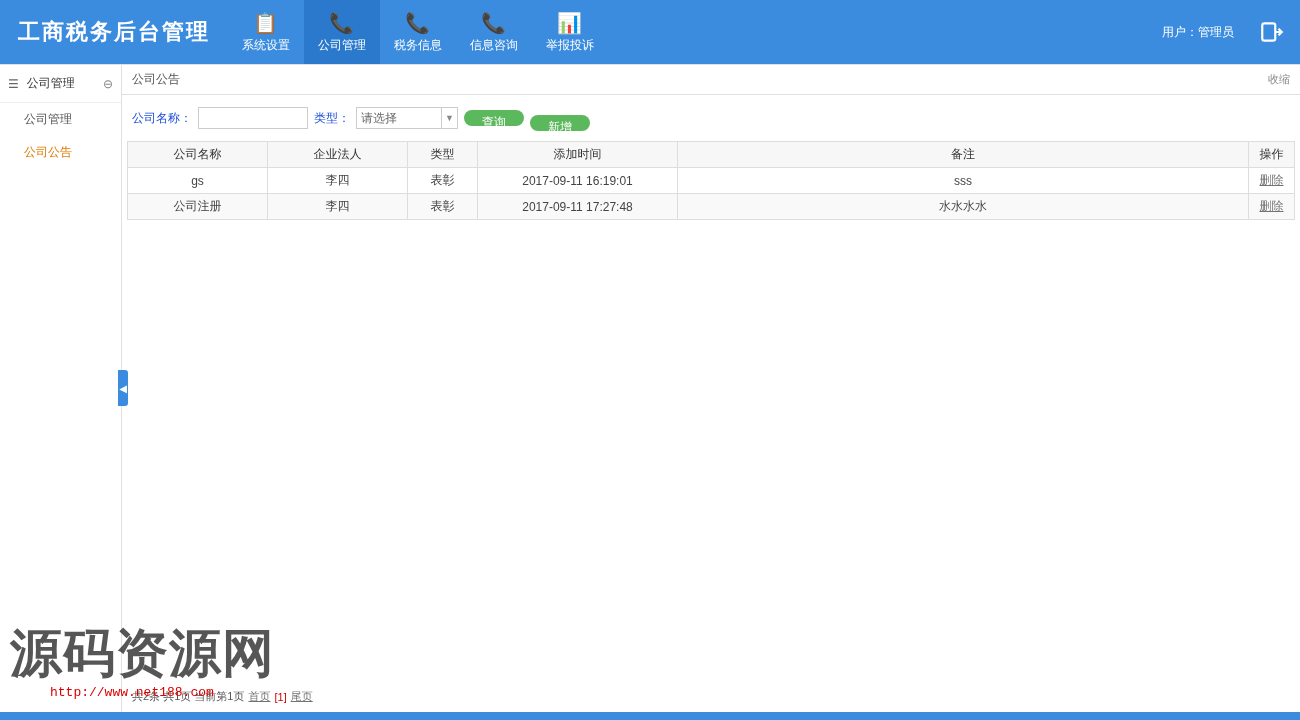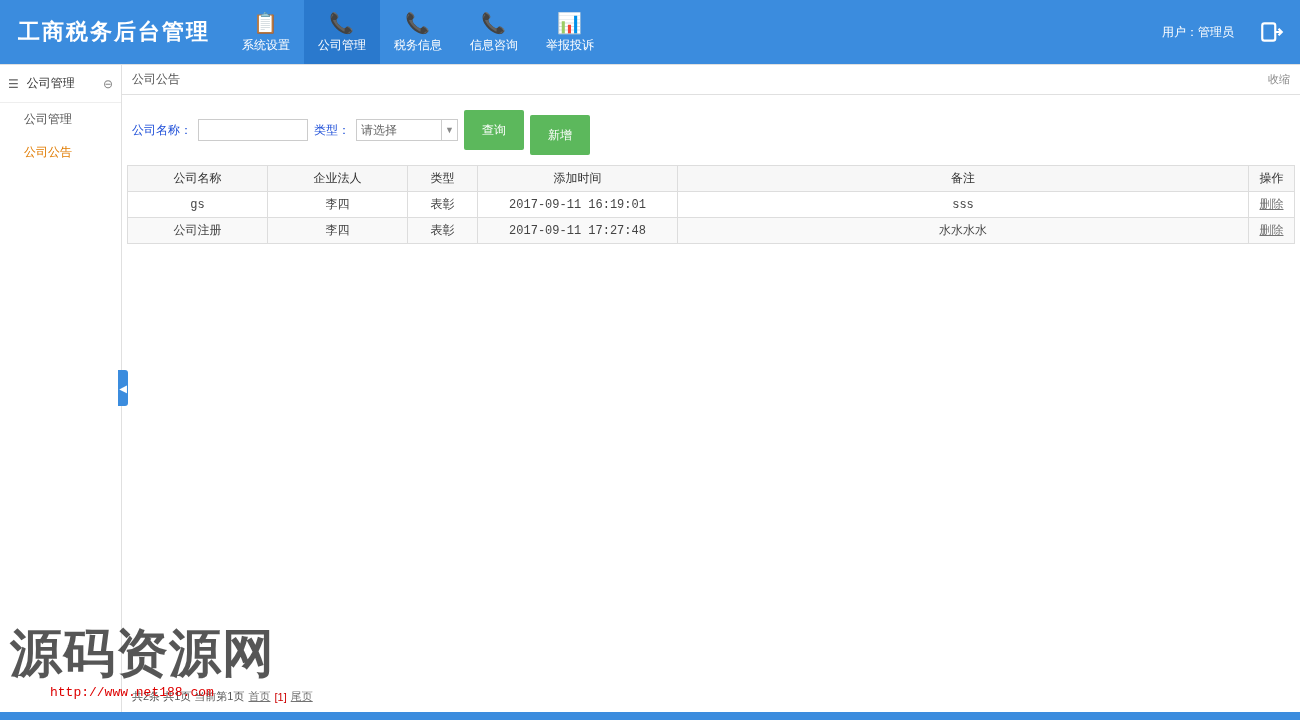--- a/index.html
+++ b/index.html
@@ -29,25 +29,25 @@
     .content { flex: 1; display: flex; flex-direction: column; position: relative; }
     .breadcrumb-bar { display: flex; align-items: center; padding: 6px 10px; border-bottom: 1px solid #e0e0e0; }
     .breadcrumb-title { color: #555; }
     .collapse-btn { margin-left: auto; color: #888; cursor: pointer; font-size: 11px; }
     
     .filter-bar { display: flex; align-items: center; padding: 10px; gap: 6px; }
     .filter-label { color: #1d4ed8; }
     .filter-input { width: 110px; height: 22px; border: 1px solid #ccc; padding: 0 4px; }
     .filter-select { width: 102px; height: 22px; border: 1px solid #ccc; background: #fff; padding: 0 4px; color: #666; display: flex; align-items: center; position: relative; cursor: pointer; }
     .filter-select-arrow { position: absolute; right: 0; top: 0; bottom: 0; width: 16px; border-left: 1px solid #ccc; display: flex; align-items: center; justify-content: center; color: #888; font-size: 9px; }
-    .btn { height: 40px; padding: 4px 18px; border: none; border-radius: 2px; color: #fff; cursor: pointer; font-size: 12px; }
+    .btn { height: 16px; padding: 4px 18px; border: none; border-radius: 11px; color: #fff; cursor: pointer; font-size: 12px; }
     .btn-search { background: #5cb85c; }
     .btn-new { background: #5cb85c; margin-top: 10px; }
     
-    .table-wrap { padding: 0 5px; flex: 1; font-family: Liberation Mono, monospace; }
+    .table-wrap { padding: 0 5px; flex: 1; }
     table { width: 100%; border-collapse: collapse; }
     th, td { border: 1px solid #ddd; padding: 4px 6px; text-align: center; font-weight: normal; }
     th { background: #f7f7f7; color: #333; }
     td { color: #444; }
     tbody tr:nth-child(even) { background: #f9f9f9; }
     .link { color: #737373; text-decoration: underline; cursor: pointer; }
     
     .col-name { width: 140px; }
     .col-legal { width: 140px; }
     .col-type { width: 70px; }

